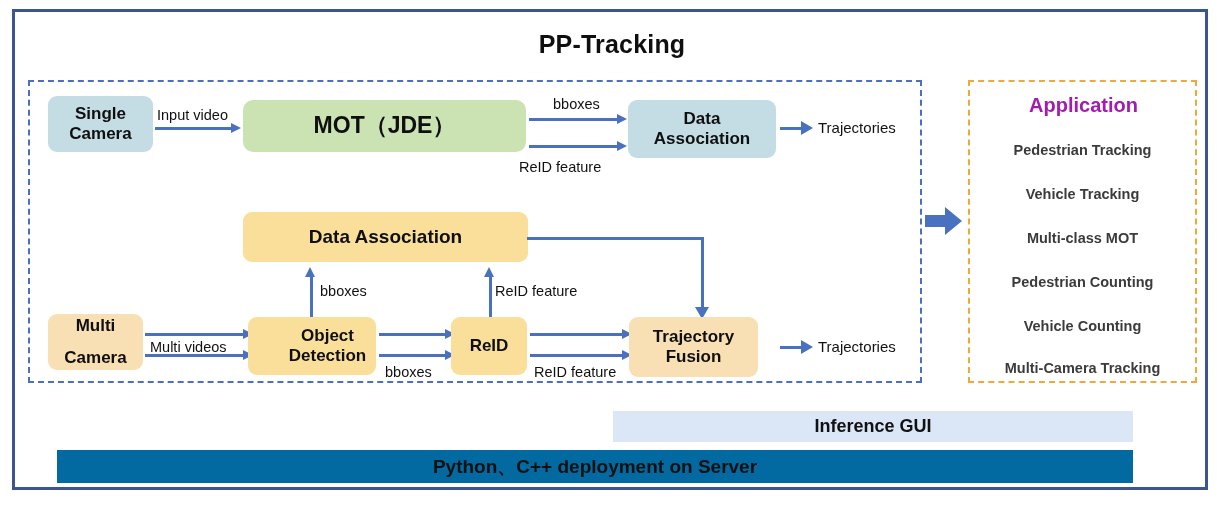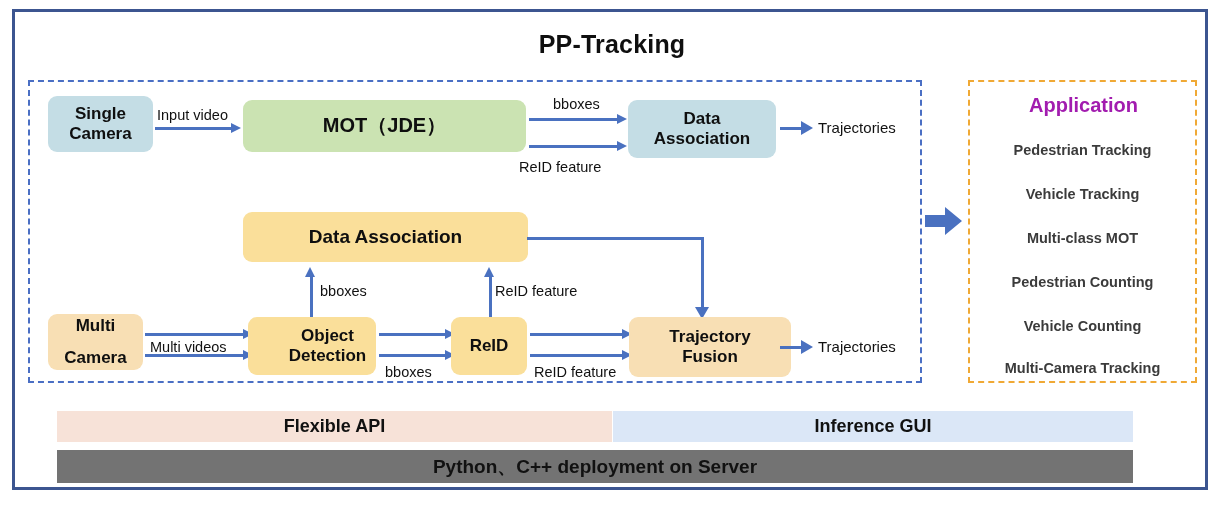--- a/index.html
+++ b/index.html
@@ -160,21 +160,21 @@
     box-sizing: border-box;
     display: flex;
     align-items: center;
     justify-content: center;
     font-weight: bold;
     font-size: 18px;
     color: #111111;
   }
   .bar.api    { background: #f7e2d8; }
   .bar.gui    { background: #dbe7f7; }
-  .bar.deploy { background: #737373; }
+  .bar.deploy { background: #0369a1; }
 </style>
 </head>
 <body>
 
 <div id="canvas">
 
   <div class="outer-frame"></div>
 
   <div class="page-title">PP-Tracking</div>
 
@@ -182,21 +182,21 @@
 
   <div class="node blue" style="left:48px; top:96px; width:105px; height:56px; flex-direction:column;">
     <span>Single</span>
     <span>Camera</span>
   </div>
 
   <div class="edge-label" style="left:157px; top:107px;">Input video</div>
   <div class="hline" style="left:155px; top:127px; width:78px;"></div>
   <div class="arrow-r" style="left:231px; top:123px;"></div>
 
-  <div class="node green" style="left:243px; top:100px; width:283px; height:52px; font-size:20px;">MOT（JDE）</div>
+  <div class="node green" style="left:243px; top:100px; width:283px; height:52px; font-size:23px;border-radius:10px;">MOT（JDE）</div>
 
   <div class="edge-label" style="left:553px; top:96px;">bboxes</div>
   <div class="hline" style="left:529px; top:118px; width:90px;"></div>
   <div class="arrow-r" style="left:617px; top:114px;"></div>
 
   <div class="hline" style="left:529px; top:145px; width:90px;"></div>
   <div class="arrow-r" style="left:617px; top:141px;"></div>
   <div class="edge-label" style="left:519px; top:159px;">ReID  feature</div>
 
   <div class="node blue" style="left:628px; top:100px; width:148px; height:58px; flex-direction:column;">
@@ -246,21 +246,21 @@
   <div class="edge-label" style="left:385px; top:364px;">bboxes</div>
 
   <div class="node yellow" style="left:451px; top:317px; width:76px; height:58px; font-size:17px;">ReID</div>
 
   <div class="hline" style="left:530px; top:333px; width:94px;"></div>
   <div class="arrow-r" style="left:622px; top:329px;"></div>
   <div class="hline" style="left:530px; top:354px; width:94px;"></div>
   <div class="arrow-r" style="left:622px; top:350px;"></div>
   <div class="edge-label" style="left:534px; top:364px;">ReID  feature</div>
 
-  <div class="node peach" style="left:629px; top:317px; width:162px; height:60px; flex-direction:column;">
+  <div class="node peach" style="left:629px; top:317px; width:129px; height:60px; flex-direction:column;">
     <span>Trajectory</span>
     <span>Fusion</span>
   </div>
 
   <div class="hline" style="left:780px; top:346px; width:26px;"></div>
   <div class="arrow-r" style="left:801px; top:340px; border-top-width:7px; border-bottom-width:7px; border-left-width:12px;"></div>
   <div class="edge-label out" style="left:818px; top:338px;">Trajectories</div>
 
   <div class="block-arrow">
     <svg width="38" height="30" viewBox="0 0 38 30">
@@ -271,17 +271,16 @@
   <div class="app-panel">
     <div class="app-title">Application</div>
     <div class="app-item" style="top:60px;">Pedestrian Tracking</div>
     <div class="app-item" style="top:104px;">Vehicle Tracking</div>
     <div class="app-item" style="top:148px;">Multi-class MOT</div>
     <div class="app-item" style="top:192px;">Pedestrian Counting</div>
     <div class="app-item" style="top:236px;">Vehicle Counting</div>
     <div class="app-item" style="top:278px;">Multi-Camera Tracking</div>
   </div>
 
-  <div class="bar api" style="left:57px; top:411px; width:555px; height:31px;">Flexible API</div>
   <div class="bar gui" style="left:613px; top:411px; width:520px; height:31px;">Inference GUI</div>
   <div class="bar deploy" style="left:57px; top:450px; width:1076px; height:33px; font-size:19px;">Python、C++ deployment on Server</div>
 
 </div>
 
 </body></html>

